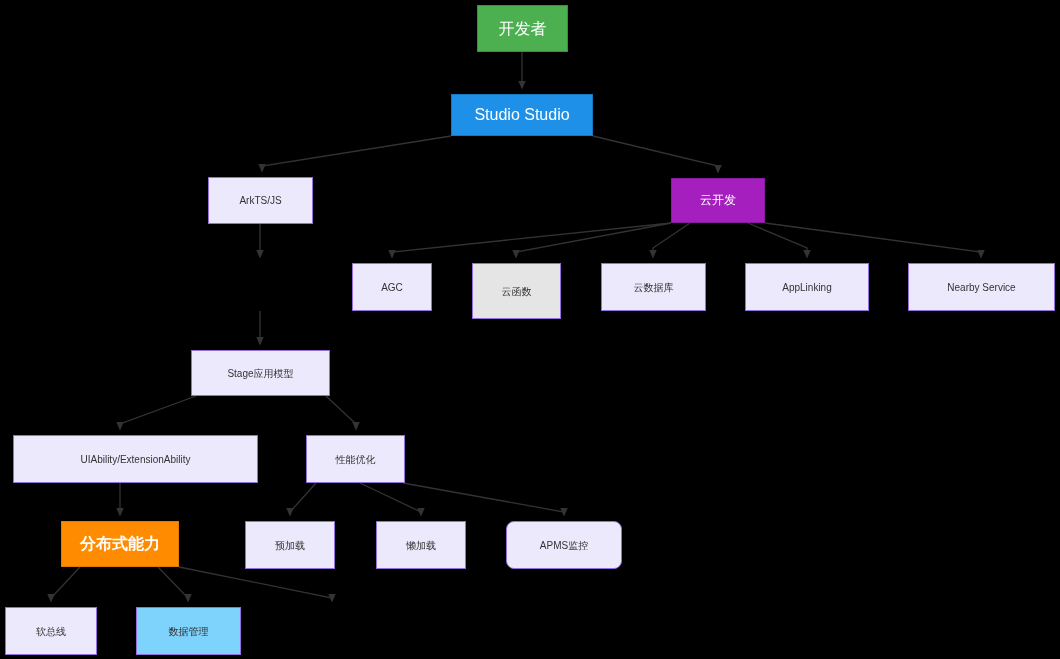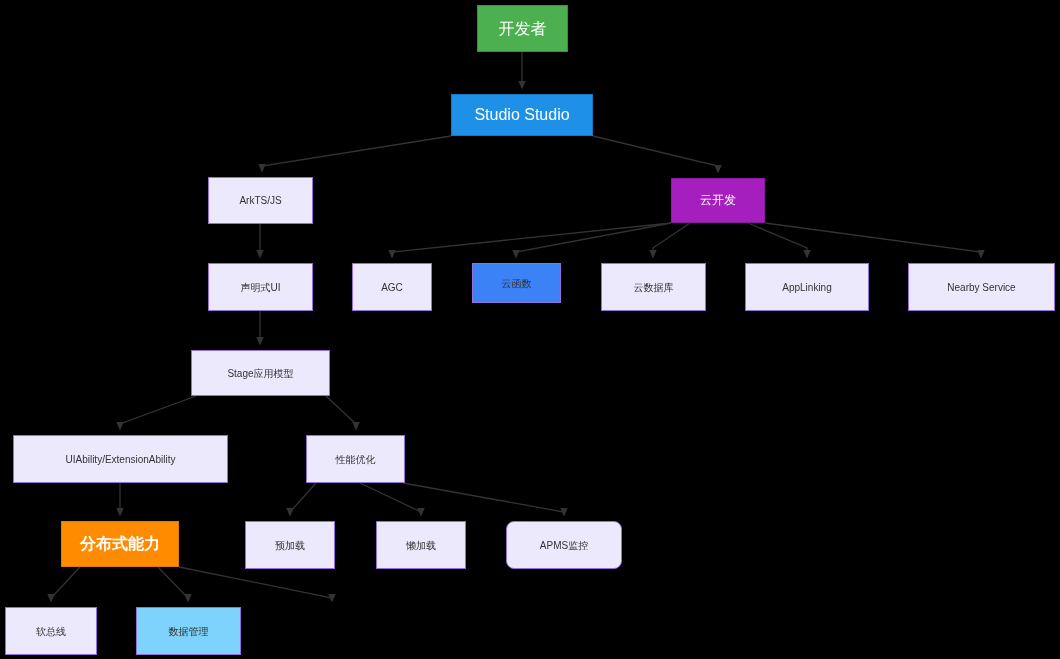--- a/index.html
+++ b/index.html
@@ -124,42 +124,39 @@
       </div>
       <div class="node node-ide" style="left: 451px; top: 94px; width: 142px; height: 42px; background: rgb(30, 144, 232); border-color: rgb(22, 120, 194); color: rgb(255, 255, 255);">
         <span class="node-label">Studio Studio</span>
       </div>
       <div class="node node-default" style="left: 208px; top: 177px; width: 105px; height: 47px; background: rgb(236, 233, 252); border-color: rgb(147, 112, 219); color: rgb(51, 51, 51);">
         <span class="node-label">ArkTS/JS</span>
       </div>
       <div class="node node-cloud" style="left: 671px; top: 178px; width: 94px; height: 45px; background: rgb(165, 31, 190); border-color: rgb(138, 26, 160); color: rgb(255, 255, 255);">
         <span class="node-label">云开发</span>
       </div>
-      <div class="node node-default" style="left: 208px; top: 263px; width: 105px; height: 48px; background: rgb(236, 233, 252); border-color: rgb(147, 112, 219); color: rgb(51, 51, 51);">
-        <span class="node-label">声明式UI</span>
-      </div>
       <div class="node node-default" style="left: 352px; top: 263px; width: 80px; height: 48px; background: rgb(236, 233, 252); border-color: rgb(147, 112, 219); color: rgb(51, 51, 51);">
         <span class="node-label">AGC</span>
       </div>
-      <div class="node node-default" style="left: 472px; top: 263px; width: 89px; height: 40px; background: #3b82f6; border-color: rgb(147, 112, 219); color: rgb(51, 51, 51);">
+      <div class="node node-default" style="left: 472px; top: 263px; width: 89px; height: 56px; background: #e5e5e5; border-color: rgb(147, 112, 219); color: rgb(51, 51, 51);">
         <span class="node-label">云函数</span>
       </div>
       <div class="node node-default" style="left: 601px; top: 263px; width: 105px; height: 48px; background: rgb(236, 233, 252); border-color: rgb(147, 112, 219); color: rgb(51, 51, 51);">
         <span class="node-label">云数据库</span>
       </div>
       <div class="node node-default" style="left: 745px; top: 263px; width: 124px; height: 48px; background: rgb(236, 233, 252); border-color: rgb(147, 112, 219); color: rgb(51, 51, 51);">
         <span class="node-label">AppLinking</span>
       </div>
       <div class="node node-default" style="left: 908px; top: 263px; width: 147px; height: 48px; background: rgb(236, 233, 252); border-color: rgb(147, 112, 219); color: rgb(51, 51, 51);">
         <span class="node-label">Nearby Service</span>
       </div>
       <div class="node node-default" style="left: 191px; top: 350px; width: 139px; height: 46px; background: rgb(236, 233, 252); border-color: rgb(147, 112, 219); color: rgb(51, 51, 51);">
         <span class="node-label">Stage应用模型</span>
       </div>
-      <div class="node node-default" style="left: 13px; top: 435px; width: 215px; height: 48px; background: rgb(236, 233, 252); border-color: rgb(147, 112, 219); color: rgb(51, 51, 51);">
+      <div class="node node-default" style="left: 13px; top: 435px; width: 245px; height: 48px; background: rgb(236, 233, 252); border-color: rgb(147, 112, 219); color: rgb(51, 51, 51);">
         <span class="node-label">UIAbility/ExtensionAbility</span>
       </div>
       <div class="node node-default" style="left: 306px; top: 435px; width: 99px; height: 48px; background: rgb(236, 233, 252); border-color: rgb(147, 112, 219); color: rgb(51, 51, 51);">
         <span class="node-label">性能优化</span>
       </div>
       <div class="node node-distributed" style="left: 61px; top: 521px; width: 118px; height: 46px; background: rgb(255, 140, 0); border-color: rgb(224, 123, 0); color: rgb(255, 255, 255);">
         <span class="node-label">分布式能力</span>
       </div>
       <div class="node node-default" style="left: 245px; top: 521px; width: 90px; height: 48px; background: rgb(236, 233, 252); border-color: rgb(147, 112, 219); color: rgb(51, 51, 51);">
         <span class="node-label">预加载</span>

